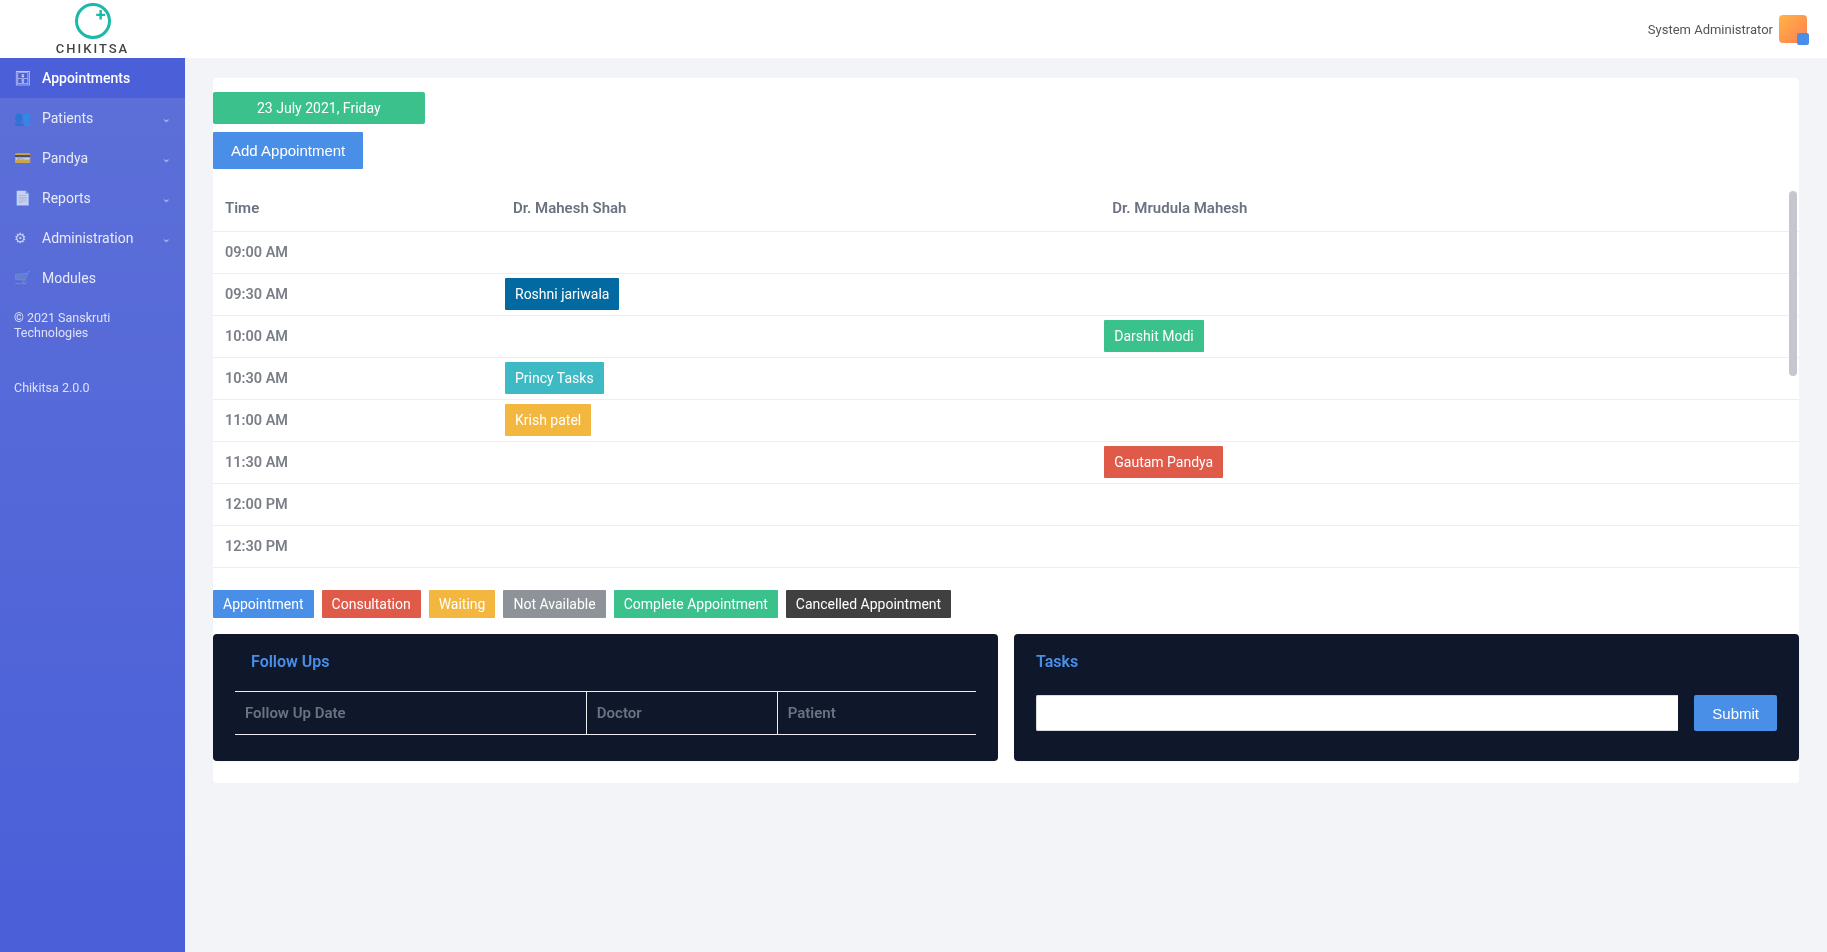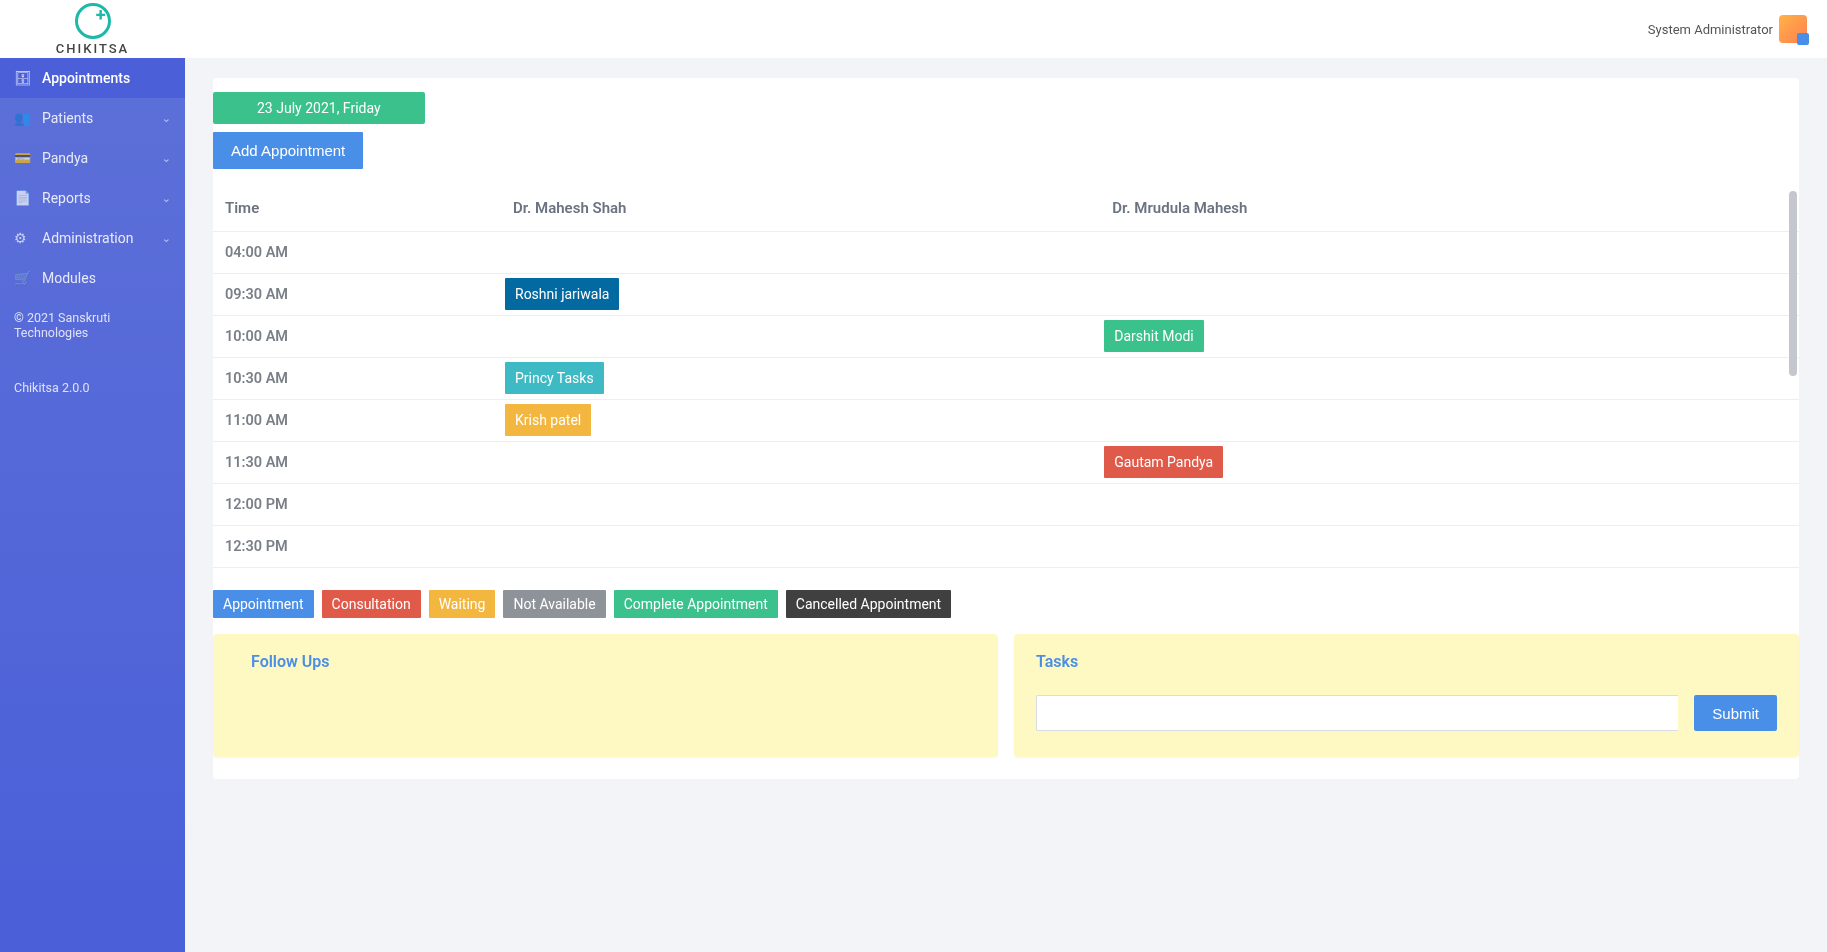--- a/index.html
+++ b/index.html
@@ -39,21 +39,21 @@
 .c-blue{ background:#0369a1;}
 .c-green{ background:#3bc18c;}
 .c-teal{ background:#3ebac4;}
 .c-amber{ background:#f3b63f;}
 .c-red{ background:#e05a4a;}
 
 .legend{ margin-top:22px; display:flex; gap:8px; flex-wrap:wrap;align-items:center;}
 .legend span{ color:#fff; padding:6px 10px; font-size:14px; border-radius:1px;}
 
 .panels{ display:flex; gap:16px; margin-top:16px; align-items:stretch;}
-.panel{ background:#fef9c3; border-radius:4px; flex:1; padding:18px 22px 26px; box-shadow:0 1px 2px rgba(0,0,0,.04);}
+.panel{ background:#0f172a; border-radius:4px; flex:1; padding:18px 22px 26px; box-shadow:0 1px 2px rgba(0,0,0,.04);}
 .panel.tasks{ flex:1;}
 .panel-title{ color:#4a8fe7; font-size:16px; font-weight:600; margin-bottom:20px; padding-left:16px;}
 .fu-table{ width:100%; border-collapse:collapse;}
 .fu-table th{ text-align:left; font-weight:600; color:#6b7280; font-size:15px; padding:12px 10px; border-bottom:1px solid #eceef2; border-top:1px solid #eceef2;}
 .fu-table th + th{ border-left:1px solid #eceef2;}
 
 .task-row{ display:flex; gap:16px; margin-top:24px;}
 .task-input{ flex:1; border:1px solid #d9dde3; border-right:none; padding:9px 10px; font-size:14px; border-radius:2px 0 0 2px; outline:none;}
 .submit-btn{ background:#4a8fe7; color:#fff; border:none; padding:9px 18px; font-size:15px; cursor:pointer; border-radius:2px;}
 
@@ -122,21 +122,21 @@
         <table class="sched">
           <thead>
               <tr id="sched-head">
                 <th>Time</th>
                 <th>Dr. Mahesh Shah</th>
                 <th>Dr. Mrudula Mahesh</th>
               </tr>
             </thead>
           <tbody id="sched-body">
               <tr>
-                <td>04:00 AM</td>
+                <td>09:00 AM</td>
                 <td></td>
                 <td></td>
               </tr>
               <tr>
                 <td>09:30 AM</td>
                 <td><span class="appt c-blue">Roshni jariwala</span></td>
                 <td></td>
               </tr>
               <tr>
                 <td>10:00 AM</td>
@@ -178,20 +178,29 @@
           <span style="background: rgb(224, 90, 74);">Consultation</span>
           <span style="background: rgb(243, 182, 63);">Waiting</span>
           <span style="background: rgb(142, 147, 153);">Not Available</span>
           <span style="background: rgb(59, 193, 140);">Complete Appointment</span>
           <span style="background: #404040;">Cancelled Appointment</span>
         </div>
 
       <div class="panels">
         <div class="panel" style="flex:1">
           <div class="panel-title">Follow Ups</div>
+          <table class="fu-table">
+            <thead>
+                <tr id="fu-head">
+                  <th>Follow Up Date</th>
+                  <th>Doctor</th>
+                  <th>Patient</th>
+                </tr>
+              </thead>
+          </table>
         </div>
         <div class="panel tasks">
           <div class="panel-title" style="padding-left:0">Tasks</div>
           <div class="task-row">
             <input class="task-input" type="text" value="" style="">
             <button class="submit-btn">Submit</button>
           </div>
         </div>
       </div>
     </div>

